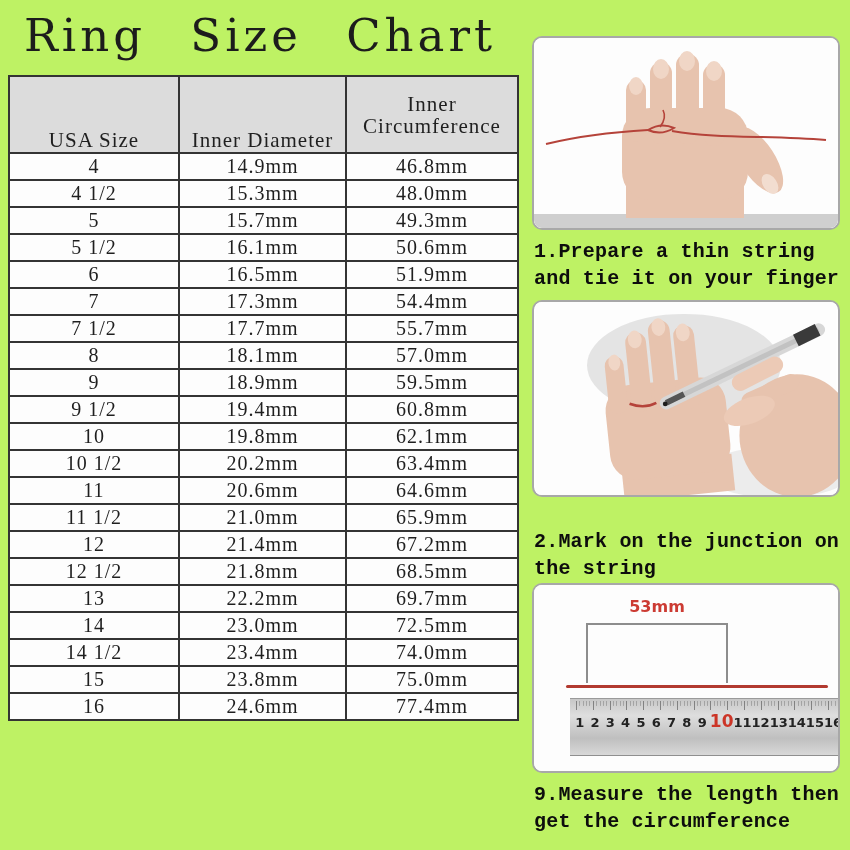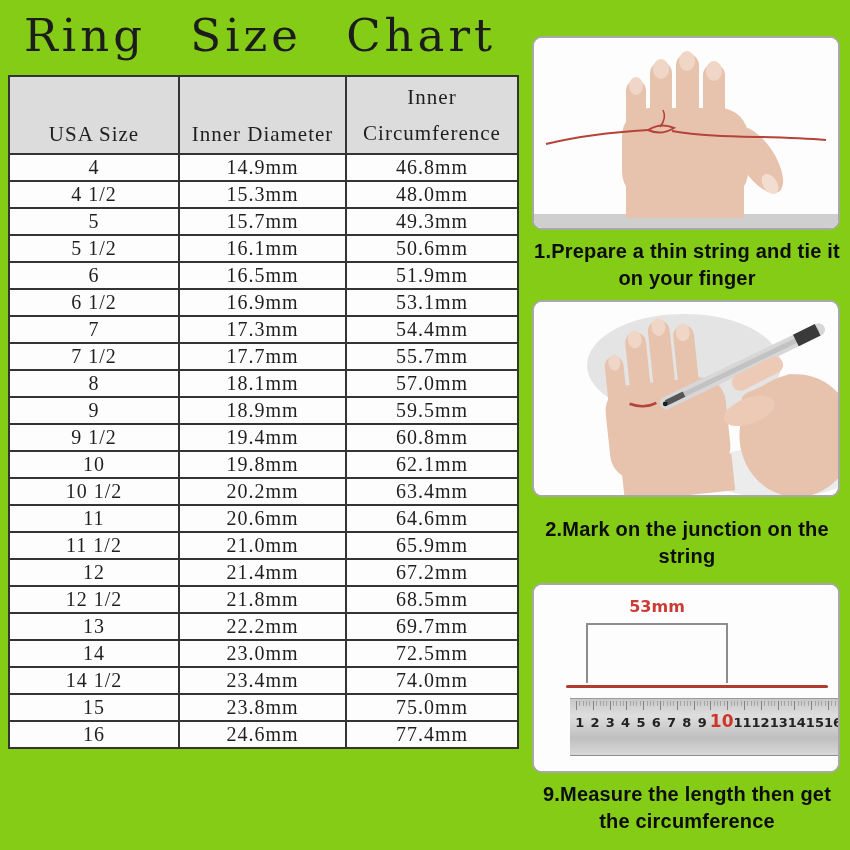--- a/index.html
+++ b/index.html
@@ -1,18 +1,18 @@
 <!DOCTYPE html>
 <html><head>
 <meta charset="utf-8">
 <style>
   * { margin:0; padding:0; box-sizing:border-box; }
   html,body { background:#ffffff; }
   .page {
-    position:relative; width:850px; height:850px; background:#84cc16;
+    position:relative; width:850px; height:850px; background:#bef264;
     font-family:"Liberation Serif", serif; overflow:hidden;
   }
 
   
   .title {
     position:absolute; top:6px; left:0; width:520px; height:60px;
     text-align:center; font-family:"DejaVu Serif","Liberation Serif",serif;
     font-size:45px; color:#1c1c1c; letter-spacing:4px; word-spacing:26px;
     line-height:60px; white-space:nowrap;
   }
@@ -22,45 +22,44 @@
     position:absolute; left:8px; top:75px; width:509px;
     border-collapse:collapse; table-layout:fixed;
     font-family:"Liberation Serif", serif;
   }
   .ring-table th, .ring-table td {
     border:2px solid #343434; text-align:center; color:#1f1f1f;
     letter-spacing:1px; overflow:hidden;
   }
   .ring-table th {
     height:77px; background:#dcdcdc; font-weight:normal;
-    font-size:21px; line-height:36px; vertical-align:middle; padding:2px 4px;
+    font-size:21px; line-height:22px; vertical-align:middle; padding:2px 4px;
   }
   .ring-table th.low { vertical-align:bottom; padding-bottom:1px; }
   .ring-table td { height:27px; font-size:20px; line-height:25px; background:#fdfdfd; }
 
   
   .steps { position:absolute; left:532px; top:0; width:310px; }
   .photo {
     position:absolute; left:0; width:308px; background:#ffffff;
     border:2px solid #a8a8a8; border-radius:10px; overflow:hidden;
   }
   .photo svg { display:block; width:100%; height:100%; }
   #photo1 { top:36px;  height:194px; }
   #photo2 { top:300px; height:197px; }
   #photo3 { top:583px; height:190px; }
 
   .caption {
     position:absolute; left:2px; width:306px;
-    font-family:Liberation Sans, sans-serif;
+    font-family:Liberation Mono, monospace;
     font-weight:bold; font-size:20px; line-height:27px; color:#0d0d0d;
     letter-spacing:0.2px;
-    text-align:center;
   }
   #caption1 { top:238px; }
-  #caption2 { top:516px; }
+  #caption2 { top:528px; }
   #caption3 { top:781px; }
 
   
   .ruler-scene { position:relative; width:100%; height:100%; background:#fdfdfd; }
   .measure-label {
     position:absolute; top:12px; left:52px; width:142px; text-align:center;
     font-family:"DejaVu Sans",sans-serif; font-weight:bold; font-size:16px;
     color:#cc3b33;
   }
   .bracket {
@@ -131,25 +130,20 @@
         </tr>
         <tr>
           <td>5 1/2</td>
           <td>16.1mm</td>
           <td>50.6mm</td>
         </tr>
         <tr>
           <td>6</td>
           <td>16.5mm</td>
           <td>51.9mm</td>
-        </tr>
-        <tr>
-          <td>6 1/2</td>
-          <td>16.9mm</td>
-          <td>53.1mm</td>
         </tr>
         <tr>
           <td>7</td>
           <td>17.3mm</td>
           <td>54.4mm</td>
         </tr>
         <tr>
           <td>7 1/2</td>
           <td>17.7mm</td>
           <td>55.7mm</td>

